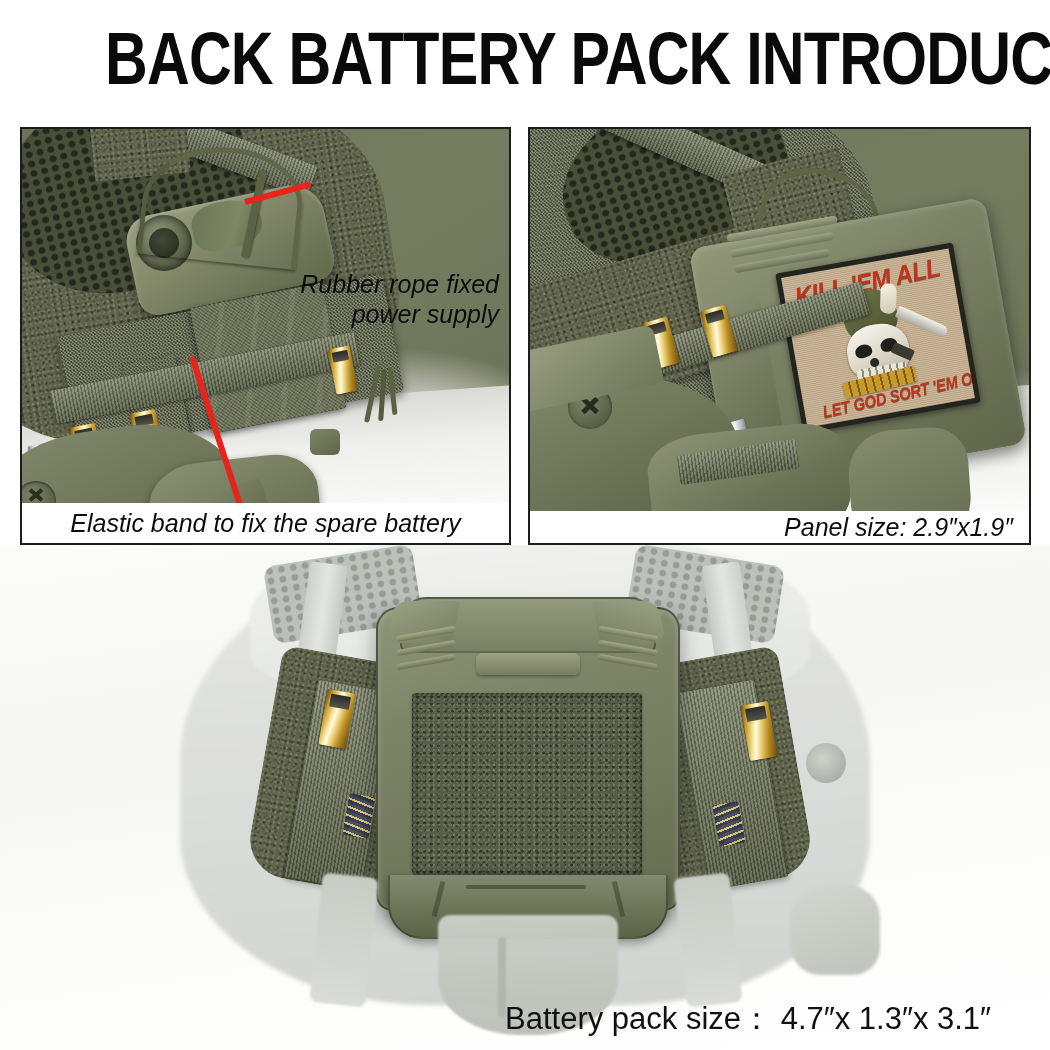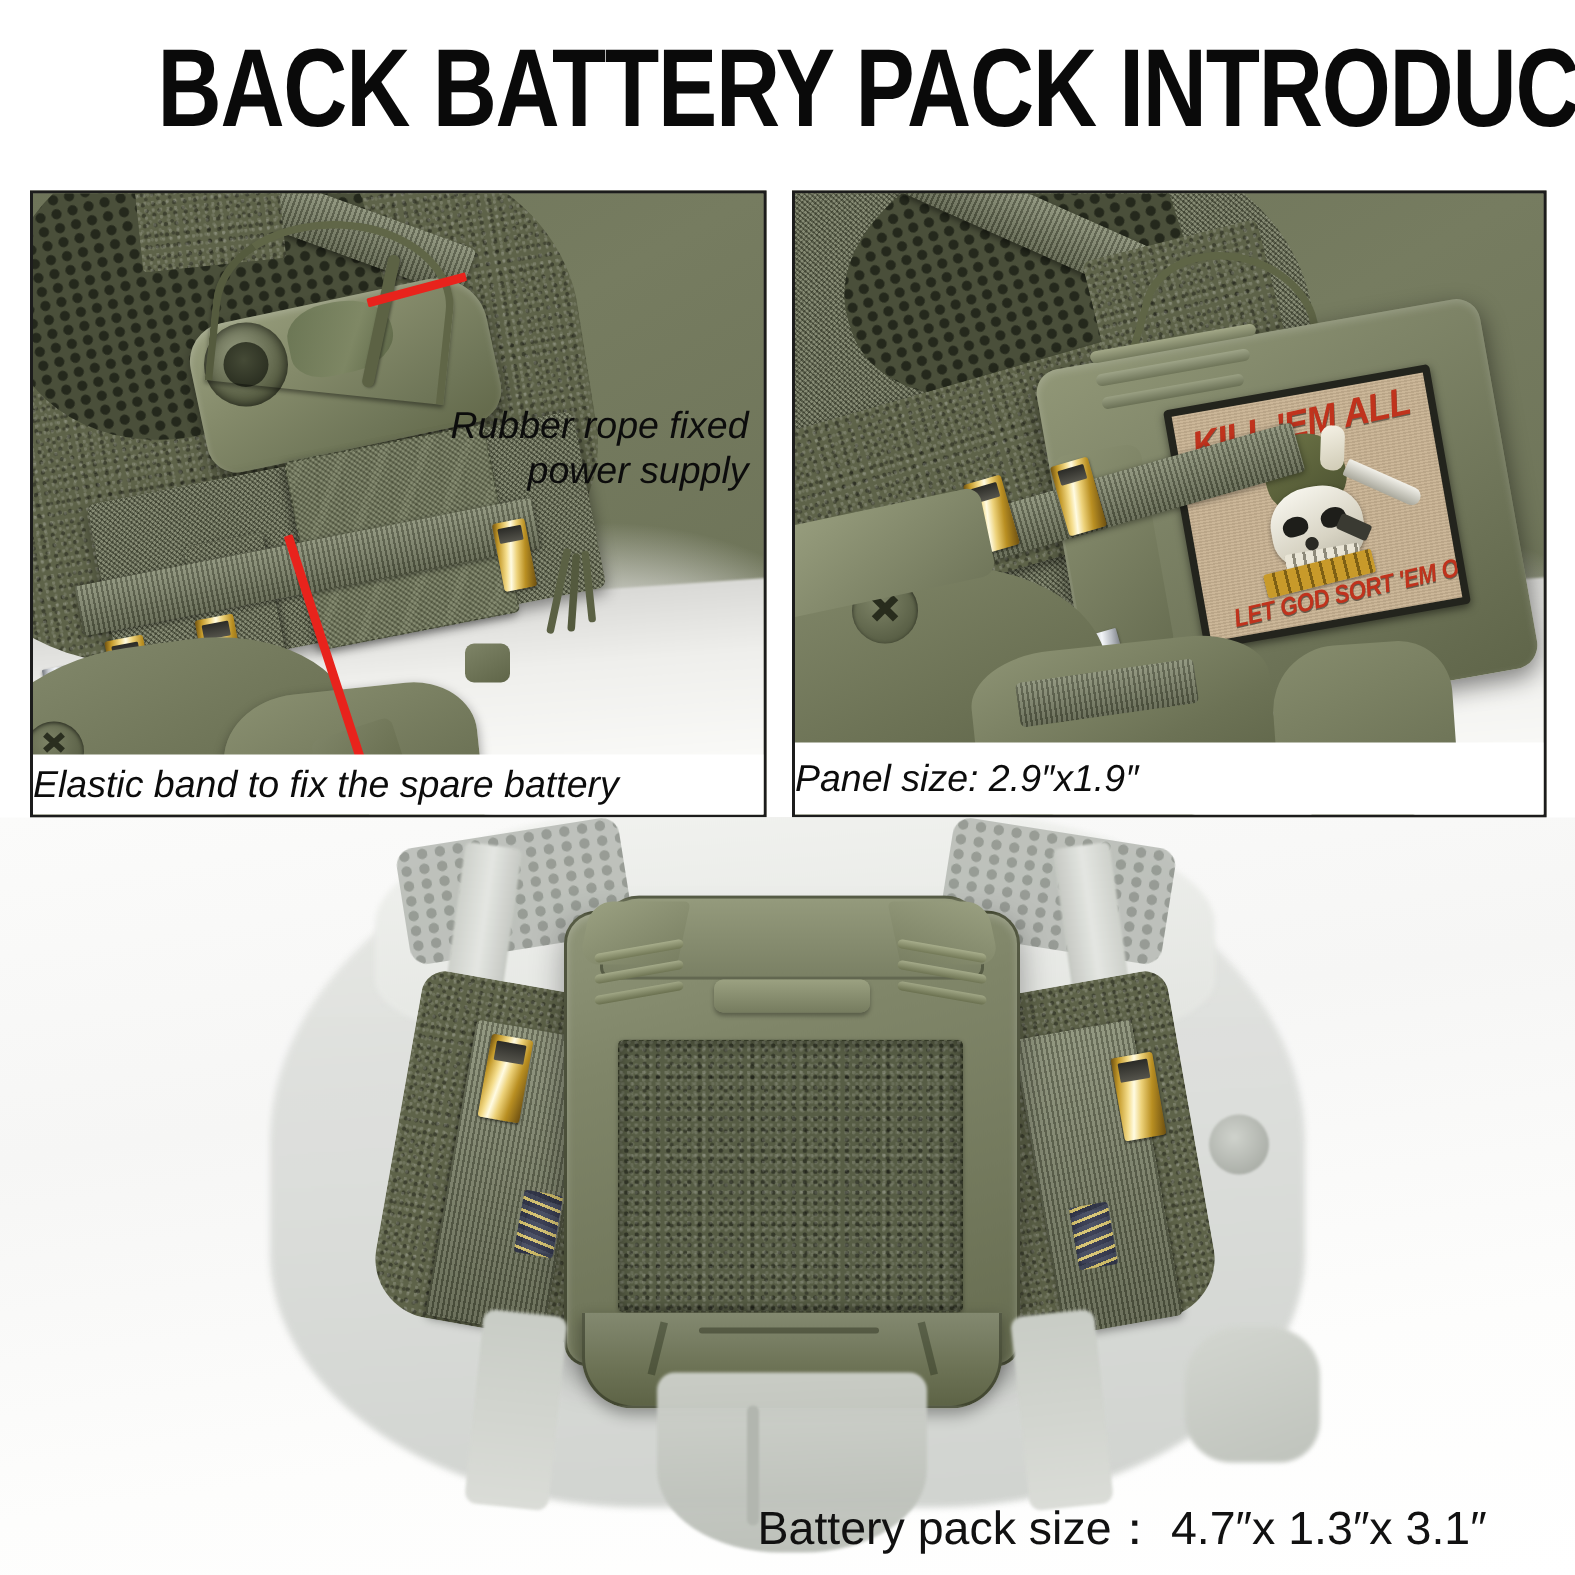--- a/index.html
+++ b/index.html
@@ -108,22 +108,22 @@
     right:10px;top:140px;width:210px;
     text-align:right;font-size:25px;line-height:30px;
     z-index:40;
   }
   .white-strip{
     position:absolute;left:0;bottom:0;width:100%;
     background:#ffffff;
     z-index:45;
     display:flex;align-items:center;
   }
-  #strip1{height:40px;}
-  #strip2{height:48px;justify-content:flex-start;padding-right:32px;box-sizing:border-box;}
+  #strip1{height:40px;justify-content:center;}
+  #strip2{height:32px;justify-content:flex-end;padding-right:16px;box-sizing:border-box;}
   .strip-text{font-size:25px;color:#0c0c0c;font-family:"Liberation Sans", sans-serif;white-space:pre;}
 
   
   .red-diag{position:absolute;background:#e8231c;transform-origin:0 50%;z-index:38;border-radius:1px;}
 
   
   #lower{
     position:absolute;left:0;top:545px;width:1050px;height:505px;
     overflow:hidden;
     background:linear-gradient(172deg,#fbfbfa 0%,#f6f6f5 35%,#fdfdfc 72%,#ffffff 100%);

